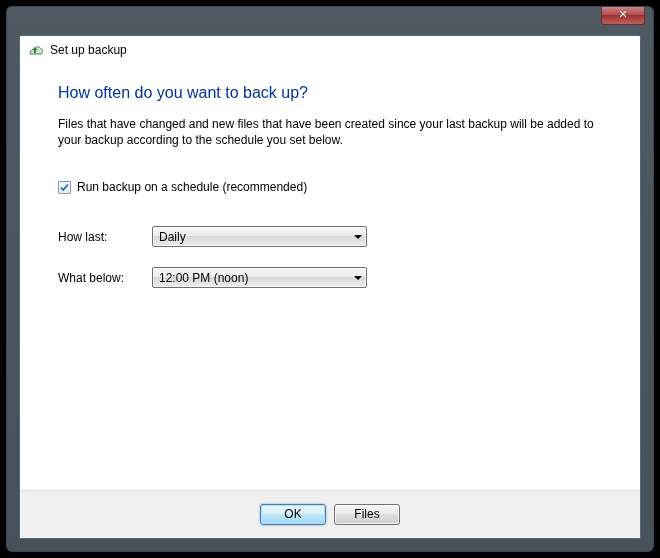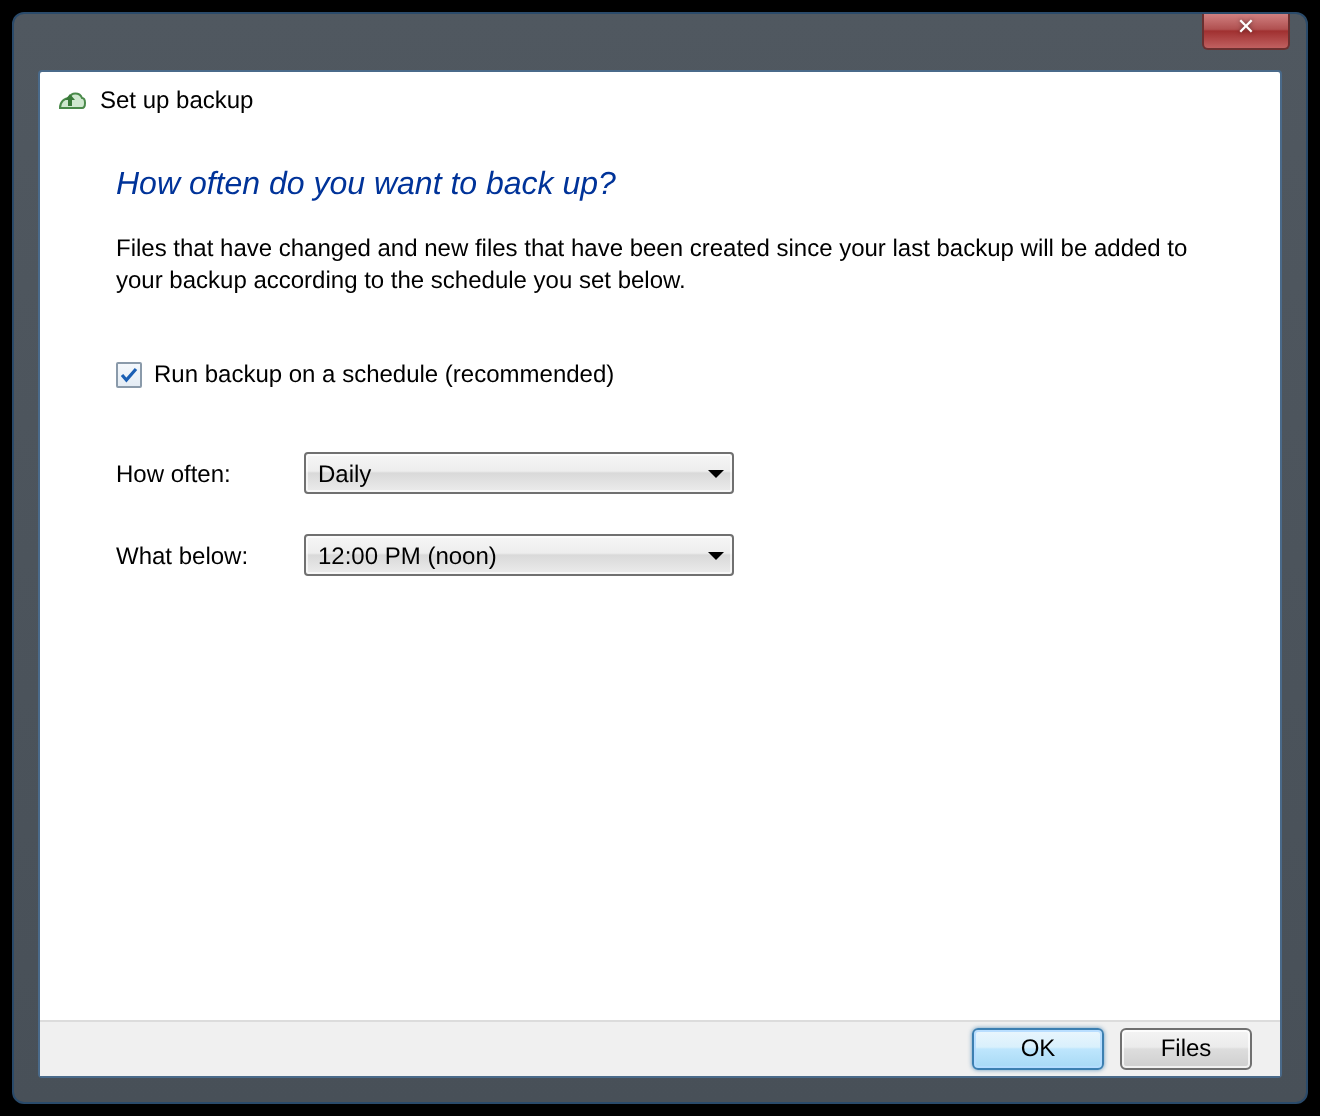--- a/index.html
+++ b/index.html
@@ -64,21 +64,20 @@
     .content {
       flex: 1;
       padding: 8px 38px 10px 38px;
       overflow: auto;
     }
     .heading {
       color: #003399;
       font-size: 16px;
       font-weight: 400;
       margin: 14px 0 14px 0;
-      font-style: italic;
     }
     .desc {
       color: #000;
       font-size: 12px;
       line-height: 1.35;
       margin-bottom: 32px;
     }
     .chk-row {
       display: flex;
       align-items: center;
@@ -129,24 +128,24 @@
       margin-left: auto;
       width: 0; height: 0;
       border-left: 4px solid transparent;
       border-right: 4px solid transparent;
       border-top: 4px solid #000;
     }
     .combo.disabled .arrow { border-top-color: #999; }
     .footer {
       border-top: 1px solid #dcdcdc;
       background: #f0f0f0;
-      height: 28px;
-      display: flex;
-      align-items: center;
-      justify-content: flex-end;
+      height: 48px;
+      display: flex;
+      align-items: center;
+      justify-content: center;
       gap: 8px;
       padding: 0 14px;
     }
     .btn {
       min-width: 66px;
       height: 21px;
       border: 1px solid #707070;
       border-radius: 3px;
       background: linear-gradient(to bottom, #f4f4f4 0%, #ebebeb 45%, #dddddd 50%, #cfcfcf 100%);
       font-size: 12px;
@@ -189,21 +188,21 @@
       <div class="chk-row">
         <div class="chk">
           <svg width="11" height="11" viewBox="0 0 11 11">
             <path d="M2 5.5 L4.2 8 L9 2.5" stroke="#1a5fb4" stroke-width="1.6" fill="none"></path>
           </svg>
         </div>
         <span>Run backup on a schedule (recommended)</span>
       </div>
 
       <div class="form-row">
-        <div class="form-label">How often:</div>
+        <div class="form-label">How last:</div>
         <div class="combo">
           <span>Daily</span>
           <span class="arrow"></span>
         </div>
       </div>
 
 
       <div class="form-row">
         <div class="form-label">What below:</div>
         <div class="combo">

